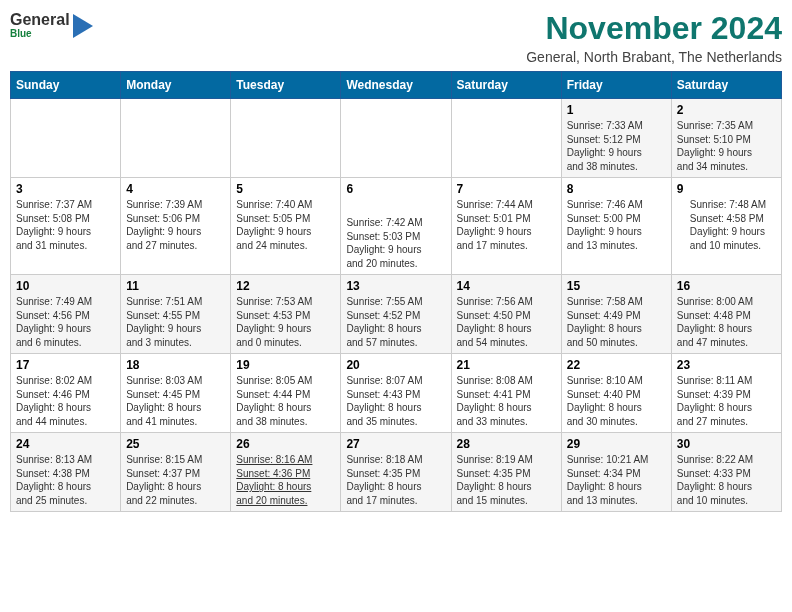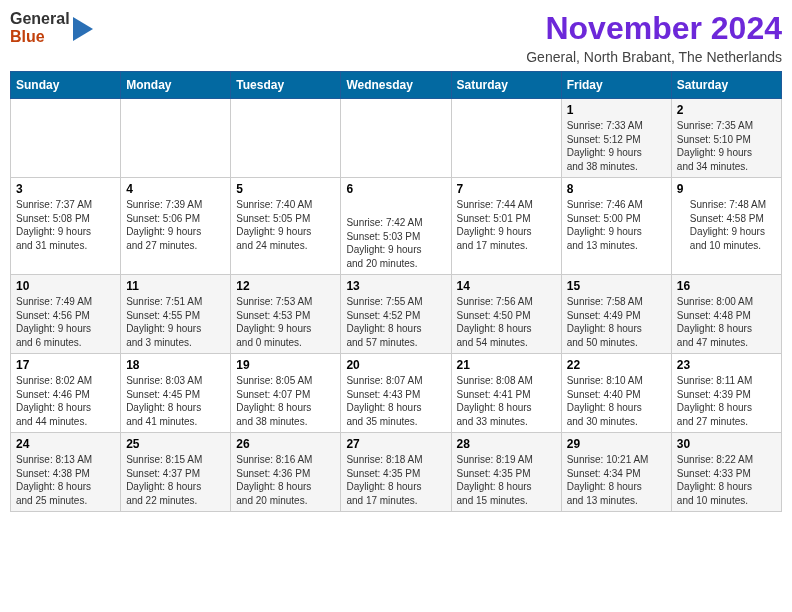--- a/index.html
+++ b/index.html
@@ -16,21 +16,21 @@
       justify-content: space-between;
       margin-bottom: 6px;
       gap: 22px;
     }
     .title-area {
       text-align: right;
     }
     .month-title {
       font-size: 32px;
       font-weight: bold;
-      color: #6d28d9;
+      color: #0f766e;
     }
     .subtitle {
       font-size: 14px;
       color: #444;
       margin-top: 2px;
     }
     .calendar {
       width: 100%;
       border-collapse: collapse;
       font-size: 11px;
@@ -78,21 +78,21 @@
     }
   </style>
 </head>
 <body>
 
 <div class="header-area">
   <div class="logo-wrapper">
     <div class="logo-combined">
       <div>
         <div style="font-size:16px;font-weight:bold;color:#333;line-height:1.1;">General</div>
-        <div style="font-size:16px;font-weight:bold;color:#c2410c;line-height:1.1;">Blue</div>
+        <div style="font-size:10px;font-weight:bold;color:#15803d;line-height:1.1;">Blue</div>
       </div>
       <svg width="22" height="28" viewBox="0 0 22 28" style="margin-left:3px;margin-top:2px;">
         <polygon points="0,2 20,14 0,26" fill="#2a6fb5"></polygon>
       </svg>
     </div>
   </div>
   <div class="title-area">
     <div class="month-title">November 2024</div>
     <div class="subtitle">General, North Brabant, The Netherlands</div>
   </div>
@@ -245,21 +245,21 @@
         <td>
           <div class="day-number">18</div>
           <div class="day-info" style="white-space: pre-line;">Sunrise: 8:03 AM
 Sunset: 4:45 PM
 Daylight: 8 hours
 and 41 minutes.</div>
         </td>
         <td>
           <div class="day-number">19</div>
           <div class="day-info" style="white-space: pre-line;">Sunrise: 8:05 AM
-Sunset: 4:07 PM
+Sunset: 4:44 PM
 Daylight: 8 hours
 and 38 minutes.</div>
         </td>
         <td>
           <div class="day-number">20</div>
           <div class="day-info" style="white-space: pre-line;">Sunrise: 8:07 AM
 Sunset: 4:43 PM
 Daylight: 8 hours
 and 35 minutes.</div>
         </td>
@@ -295,21 +295,21 @@
         </td>
         <td class="shaded">
           <div class="day-number">25</div>
           <div class="day-info" style="white-space: pre-line;">Sunrise: 8:15 AM
 Sunset: 4:37 PM
 Daylight: 8 hours
 and 22 minutes.</div>
         </td>
         <td class="shaded">
           <div class="day-number">26</div>
-          <div class="day-info" style="white-space: pre-line;">Sunrise: 8:16 AM
+          <div class="day-info" style="white-space: pre-line; text-decoration: underline;">Sunrise: 8:16 AM
 Sunset: 4:36 PM
 Daylight: 8 hours
 and 20 minutes.</div>
         </td>
         <td class="shaded">
           <div class="day-number">27</div>
           <div class="day-info" style="white-space: pre-line;">Sunrise: 8:18 AM
 Sunset: 4:35 PM
 Daylight: 8 hours
 and 17 minutes.</div>

